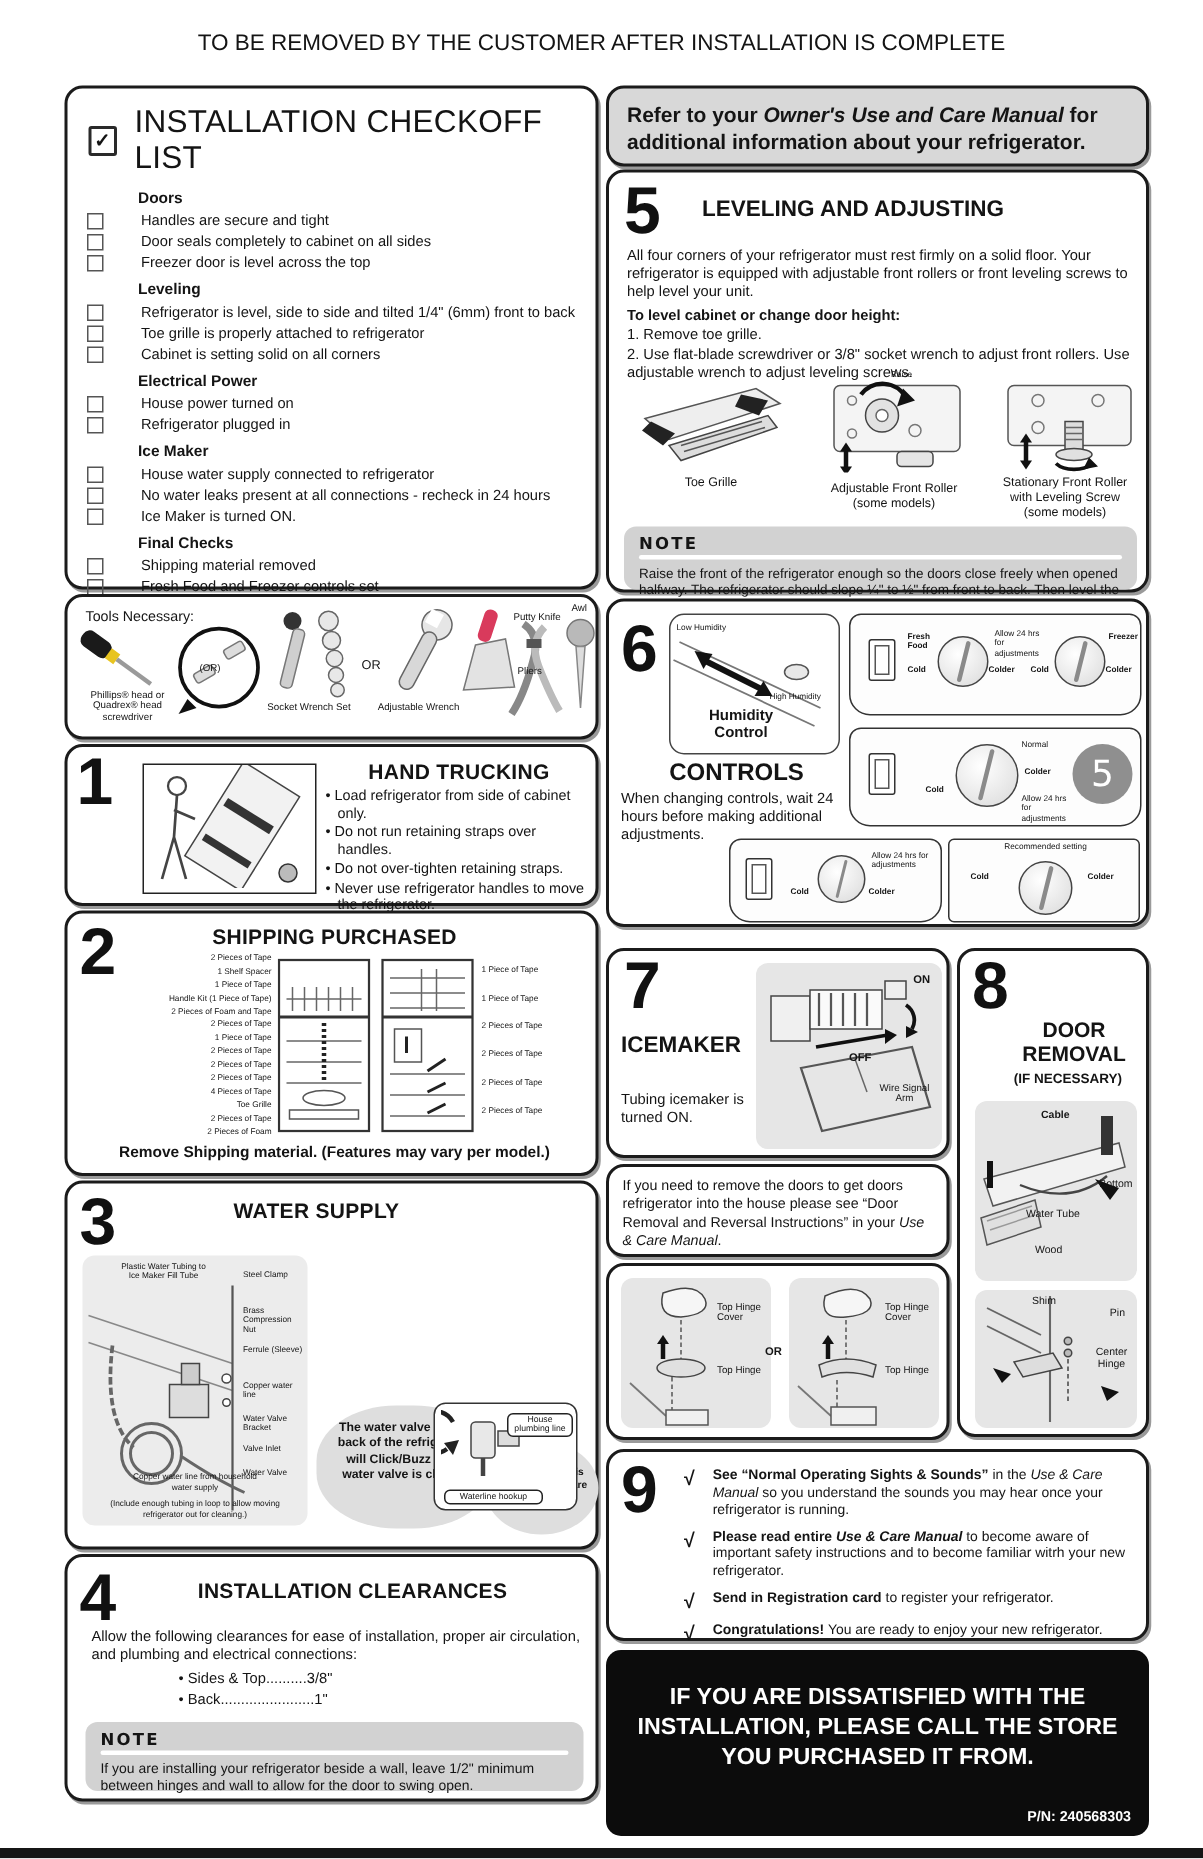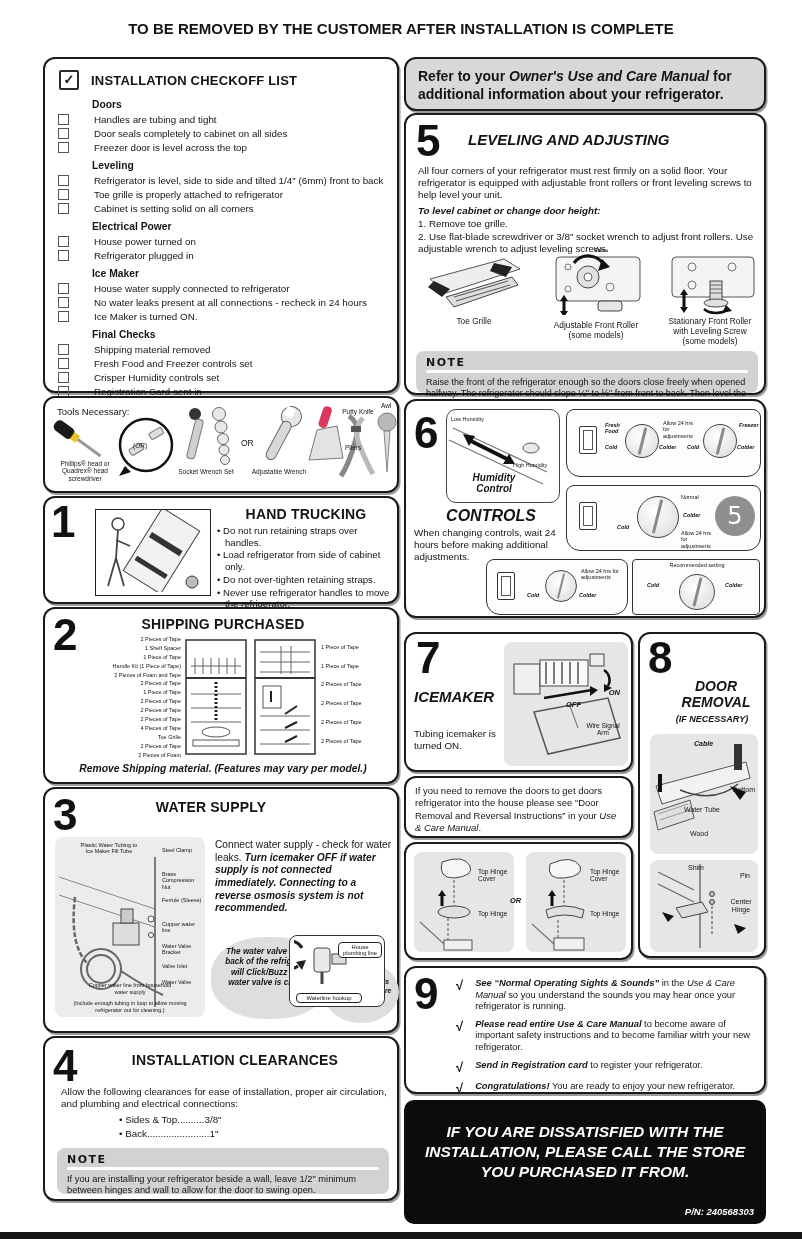--- a/index.html
+++ b/index.html
@@ -4,32 +4,32 @@
 <style>
   html,body{margin:0;padding:0;background:#fff;}
   .page{position:relative;width:802px;height:1239px;background:#fff;color:#141414;
         font-family:"Liberation Sans",sans-serif;overflow:hidden;}
   .abs{position:absolute;}
   .box{position:absolute;border:2px solid #1b1b1b;border-radius:12px;background:#fff;
        box-sizing:border-box;box-shadow:1.5px 2px 0 #9a9a9a;}
   .graybg{background:#d8d8d8;}
   .bignum{position:absolute;font-size:44px;font-weight:bold;line-height:.9;color:#111;}
   .sec-title{font-weight:bold;font-size:14px;text-align:center;letter-spacing:.2px;}
-  .b{font-weight:bold;font-style:italic;} .i{font-style:italic;}
+  .b{font-weight:bold;} .i{font-style:italic;}
   .body-t{font-size:9.8px;line-height:1.24;}
   .note{position:absolute;background:#d2d2d2;border-radius:8px;padding:5px 10px 14px;box-sizing:border-box;}
   .note-t{font-weight:800;font-size:11px;letter-spacing:1.5px;font-family:"DejaVu Sans",sans-serif;}
   .note-rule{height:2.5px;background:#fff;margin:1px 0 4px;border-radius:2px;}
   .note-x{font-size:9.3px;line-height:1.25;}
   .illo{position:absolute;background:#e3e3e3;border-radius:8px;}
   
   .chk-header{display:flex;align-items:center;padding:11px 12px 2px 14px;}
   .chk-icon{width:16px;height:16px;border:2px solid #2a2a2a;border-radius:2px;font-size:13px;
             font-weight:bold;line-height:15px;text-align:center;margin-right:12px;}
-  .chk-title{font-size:13px;font-weight:bold;letter-spacing:.2px;}
+  .chk-title{font-size:21px;font-weight:normal;letter-spacing:.2px;}
   .chk-head{font-weight:bold;font-size:10.3px;margin:7px 0 4px 47px;}
   .chk-row{display:flex;align-items:center;margin:0 0 3px 13px;}
   .chk-sq{width:9px;height:9px;border:1.2px solid #555;margin-right:25px;flex:0 0 auto;}
   .chk-lab{font-size:9.8px;}
   .tiny{font-size:6.5px;line-height:1.15;}
   .micro{font-size:5.5px;line-height:1.15;}
   .lbl{position:absolute;}
   .bullets{margin:3px 0 0;padding:0;list-style:none;font-size:9.6px;line-height:1.22;}
   .bullets li{padding-left:8px;text-indent:-8px;margin-bottom:1px;}
   .cap{font-size:8.3px;text-align:center;line-height:1.2;}
@@ -41,32 +41,32 @@
   .dial:before{content:"";position:absolute;left:46%;top:6%;width:8%;height:88%;background:#8a8a8a;border-radius:2px;transform:rotate(14deg);}
   .blob{position:absolute;background:#dedede;border-radius:50%;}
   .boxedlbl{border:1.2px solid #222;border-radius:4px;background:#fff;padding:1px 3px;font-size:5.8px;text-align:center;}
   .checkmark{font-size:13px;font-weight:bold;}
 </style>
 </head>
 <body>
 
 <div class="page">
 
-  <div class="abs" style="left:0;top:20px;width:802px;text-align:center;font-weight:bold;font-size:15px;">TO BE REMOVED BY THE CUSTOMER AFTER INSTALLATION IS COMPLETE</div>
+  <div class="abs" style="left:0;top:20px;width:802px;text-align:center;font-weight:normal;font-size:15px;">TO BE REMOVED BY THE CUSTOMER AFTER INSTALLATION IS COMPLETE</div>
 
   <div class="box" style="left:43px;top:57px;width:356px;height:336px;">
     <div class="chk-header">
       <span class="chk-icon">✓</span>
       <span class="chk-title">INSTALLATION CHECKOFF LIST</span>
     </div>
     <div>
       <div class="chk-head">Doors</div>
       <div class="chk-row">
           <span class="chk-sq"></span>
-          <span class="chk-lab">Handles are tubing and tight</span>
+          <span class="chk-lab">Handles are secure and tight</span>
         </div>
       <div class="chk-row">
           <span class="chk-sq"></span>
           <span class="chk-lab">Door seals completely to cabinet on all sides</span>
         </div>
       <div class="chk-row">
           <span class="chk-sq"></span>
           <span class="chk-lab">Freezer door is level across the top</span>
         </div>
     </div>
@@ -198,22 +198,22 @@
             <rect x="48" y="58" width="36" height="5" fill="#333"></rect>
           </g>
         <circle cx="22" cy="14" r="6" fill="none" stroke="#444" stroke-width="1.5"></circle>
         <path d="M22 20 L20 48 M20 30 L34 36 M20 48 L12 76 M20 48 L28 76" fill="none" stroke="#444" stroke-width="1.8"></path>
         <circle cx="96" cy="72" r="6" fill="#bbb" stroke="#333"></circle>
       </svg>
     </div>
     <div class="abs" style="left:172px;top:8px;width:178px;">
       <div class="sec-title">HAND TRUCKING</div>
       <ul class="bullets">
+        <li>• <span>Load refrigerator from side of cabinet only.</span></li>
         <li>• <span>Do not run retaining straps over handles.</span></li>
-        <li>• <span>Load refrigerator from side of cabinet only.</span></li>
         <li>• <span>Do not over-tighten retaining straps.</span></li>
         <li>• <span>Never use refrigerator handles to move the refrigerator.</span></li>
         <li>• <span>Remove tape from doors only after unit is in place.</span></li>
       </ul>
     </div>
   </div>
 
   <div class="box" style="left:43px;top:607px;width:356px;height:177px;">
     <div class="bignum" style="left:8px;top:6px;">2</div>
     <div class="sec-title abs" style="left:0;top:7px;width:356px;">SHIPPING PURCHASED</div>
@@ -308,23 +308,20 @@
       <div class="lbl micro" style="left:24px;top:5px;width:60px;text-align:center;">Plastic Water Tubing to Ice Maker Fill Tube</div>
       <div class="lbl micro" style="right:3px;top:10px;width:40px;">Steel Clamp</div>
       <div class="lbl micro" style="right:3px;top:34px;width:40px;">Brass Compression Nut</div>
       <div class="lbl micro" style="right:3px;top:60px;width:40px;">Ferrule (Sleeve)</div>
       <div class="lbl micro" style="right:3px;top:84px;width:40px;">Copper water line</div>
       <div class="lbl micro" style="right:3px;top:106px;width:40px;">Water Valve Bracket</div>
       <div class="lbl micro" style="right:3px;top:126px;width:40px;">Valve Inlet</div>
       <div class="lbl micro" style="right:3px;top:142px;width:40px;">Water Valve</div>
       <div class="lbl micro" style="left:30px;bottom:22px;width:90px;text-align:center;">Copper water line from household water supply</div>
       <div class="lbl micro" style="left:8px;bottom:4px;width:134px;text-align:center;">(Include enough tubing in loop to allow moving refrigerator out for cleaning.)</div>
-    </div>
-    <div class="abs body-t" style="left:170px;top:50px;width:180px;font-size:10.2px;">
-      <span>Connect water supply - check for water leaks. </span><span class="b">Turn icemaker OFF if water supply is not connected immediately. Connecting to a reverse osmosis system is not recommended.</span>
     </div>
     <div class="blob" style="left:166px;top:148px;width:118px;height:82px;border-radius:45%;">
       <div class="abs b" style="left:10px;top:10px;width:98px;font-size:8.2px;text-align:center;line-height:1.25;">The water valve on the back of the refrigerator will Click/Buzz if the water valve is closed.</div>
     </div>
     <div class="abs" style="left:244px;top:146px;width:94px;height:70px;background:#fff;border:1.5px solid #333;border-radius:8px;z-index:2;">
       <svg class="abs" style="left:4px;top:4px;" width="56" height="44">
         <path d="M8 8 A14 14 0 1 0 4 26" fill="none" stroke="#222" stroke-width="3"></path>
         <polygon points="2,22 8,30 12,20" fill="#222"></polygon>
         <rect x="20" y="8" width="16" height="24" rx="3" fill="#e8e8e8" stroke="#444"></rect>
         <rect x="38" y="14" width="14" height="10" fill="#ddd" stroke="#444"></rect>
@@ -500,21 +497,21 @@
             <line x1="74" y1="20" x2="74" y2="42"></line>
           </g>
         <rect x="86" y="12" width="14" height="12" fill="#eee" stroke="#444"></rect>
         <line x1="40" y1="56" x2="88" y2="48" stroke="#111" stroke-width="2.5"></line>
         <polygon points="86,44 94,48 86,54" fill="#111"></polygon>
         <path d="M100 28 A12 12 0 0 1 104 44" fill="none" stroke="#111" stroke-width="2.5"></path>
         <polygon points="100,42 108,46 100,50" fill="#111"></polygon>
         <polygon points="30,70 104,56 116,96 44,112" fill="none" stroke="#555" stroke-width="1.5"></polygon>
         <line x1="66" y1="64" x2="74" y2="86" stroke="#666" stroke-width="1"></line>
       </svg>
-      <div class="lbl b" style="right:8px;top:6px;font-size:7.5px;margin-top:40px;">ON</div>
+      <div class="lbl b" style="right:8px;top:6px;font-size:7.5px;">ON</div>
       <div class="lbl b" style="left:62px;top:58px;font-size:7.5px;">OFF</div>
       <div class="lbl tiny" style="right:6px;top:80px;width:38px;text-align:center;">Wire Signal Arm</div>
     </div>
   </div>
 
   <div class="box" style="left:638px;top:632px;width:128px;height:326px;">
     <div class="bignum" style="left:8px;top:4px;">8</div>
     <div class="abs b" style="left:30px;top:44px;width:92px;text-align:center;font-size:14px;line-height:1.15;">
       <div>DOOR</div>
       <div>REMOVAL</div>

